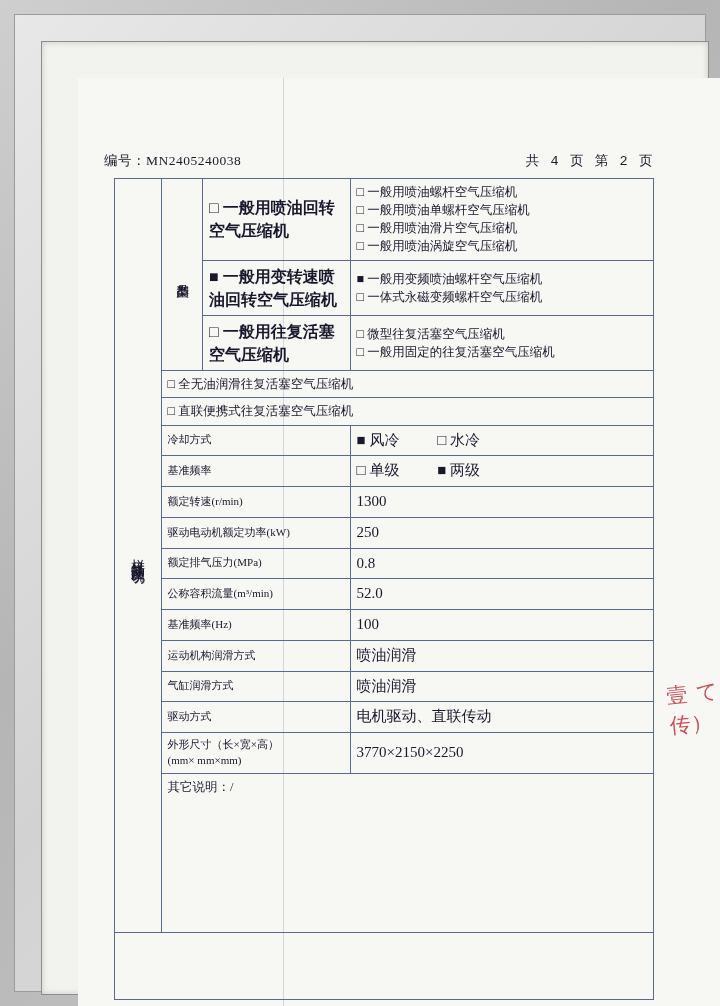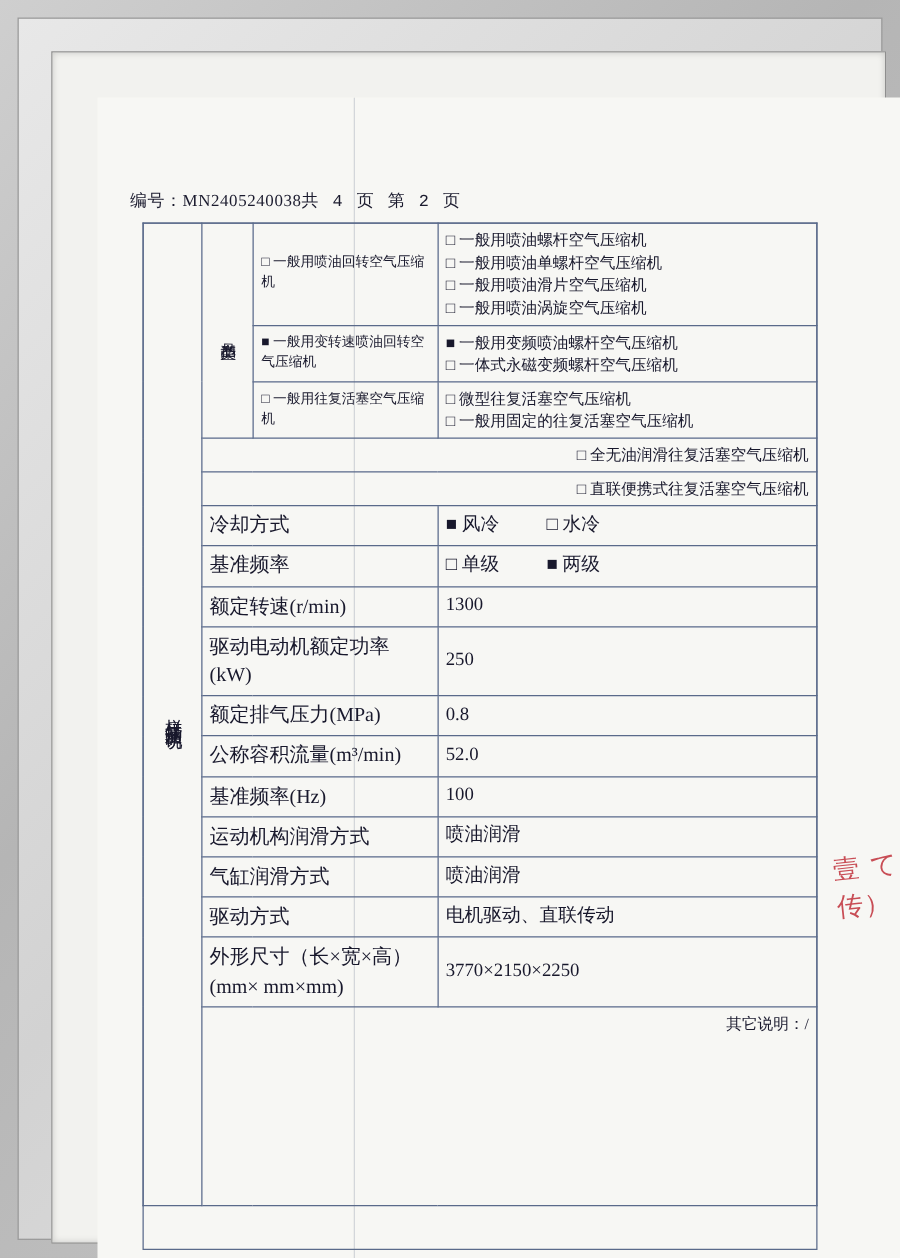--- a/index.html
+++ b/index.html
@@ -47,20 +47,21 @@
     overflow: hidden;
   }
 
   
   #header {
     position: absolute;
     left: 26px;
     top: 74px;
     width: 600px;
     display: flex;
+    justify-content: space-between;
     font-size: 13.5px;
     color: #1b1b2e;
     letter-spacing: .5px;
   }
   #header .doc-no { white-space: nowrap; }
   #header .page-no { white-space: nowrap; margin-right: 50px; letter-spacing: 1.6px; font-family: Liberation Mono, monospace;}
 
   
   #tbl {
     position: absolute;
@@ -100,27 +101,28 @@
     padding: 0;
   }
   td.vhead2 .vtext {
     writing-mode: vertical-rl;
     text-orientation: upright;
     margin: 0 auto;
     line-height: 1.9;
   }
   td.typename {
     width: 118px;
-    font-size: 11px;
+    font-size: 16px;
     line-height: 1.6;
+    font-weight: bold;
   }
   td.optcol { font-size: 12.5px; line-height: 1.62; }
-  td.label  { width: 176px; font-size: 16px; }
+  td.label  { width: 176px; font-size: 11px; }
   td.value  { font-size: 15px; }
-  td.fullrow{ font-size: 12.5px; text-align: right; }
+  td.fullrow{ font-size: 12.5px; }
   .opt { display: block; white-space: nowrap; }
   .opt-inline { display: inline-block; margin-right: 34px; white-space: nowrap; }
 
   
   #blank-block {
     position: absolute;
     left: 36px;
     top: 100px;
     width: 540px;
     height: 822px;

